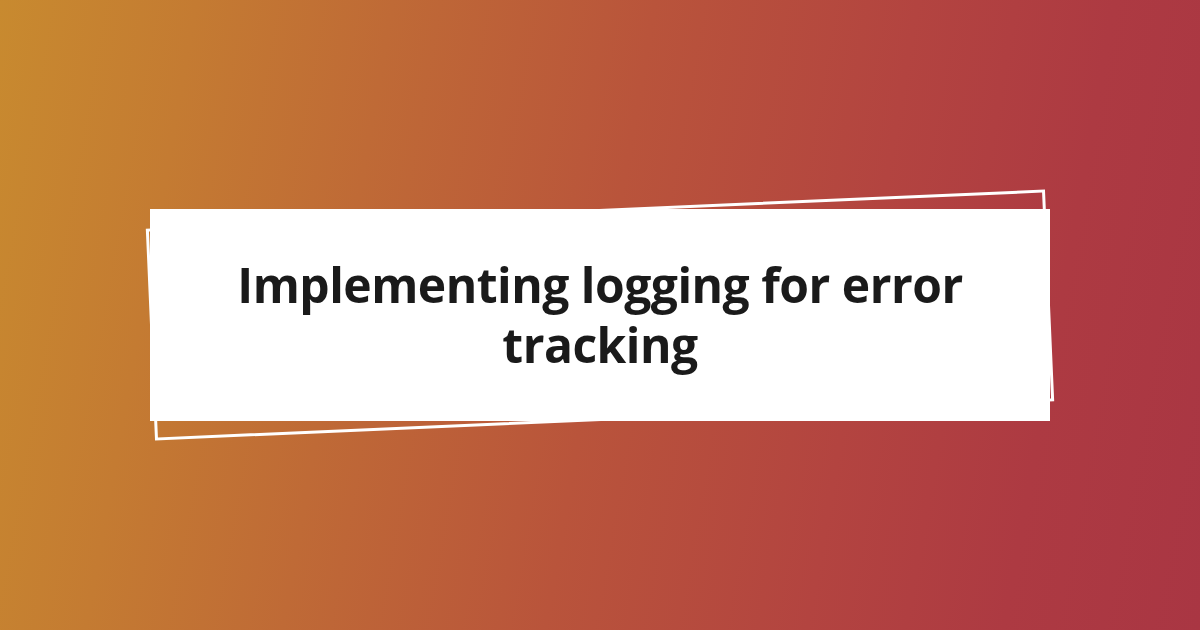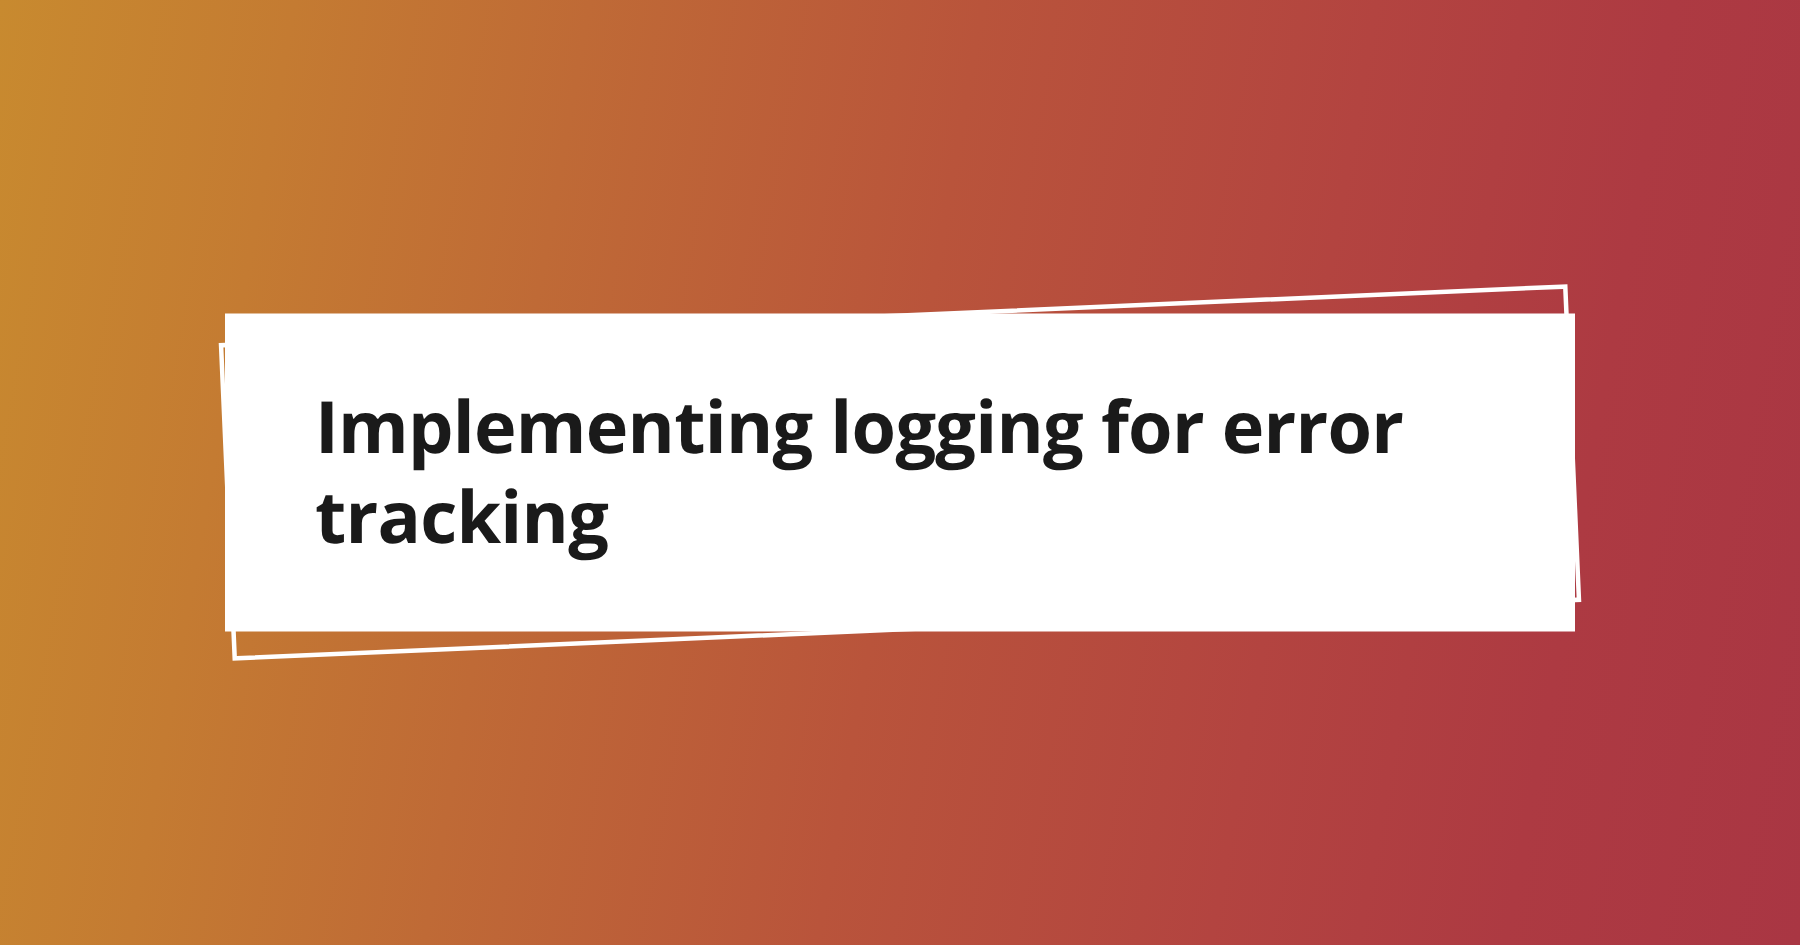--- a/index.html
+++ b/index.html
@@ -40,21 +40,21 @@
       left: 0;
       display: flex;
       align-items: center;
       justify-content: center;
       padding: 30px 60px;
     }
     .title {
       color: #1a1a1a;
       font-size: 48px;
       font-weight: 700;
-      text-align: left;
+      text-align: center;
       line-height: 1.25;
       letter-spacing: -0.5px;
     }
   </style>
 </head>
 <body>
 
 <div class="card-wrapper">
   <div class="tilted-frame"></div>
   <div class="main-card">

